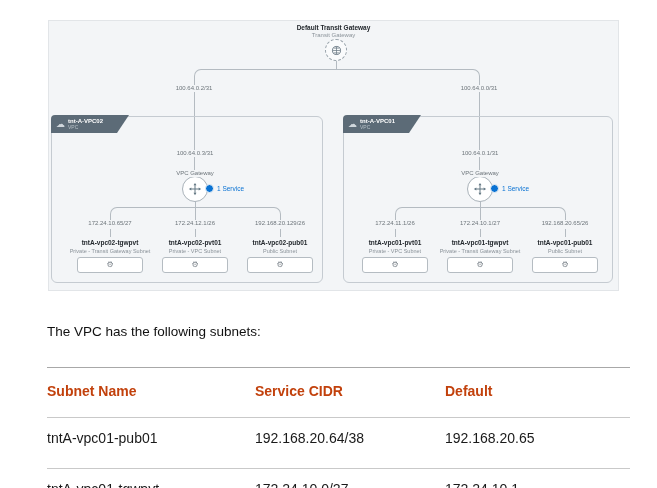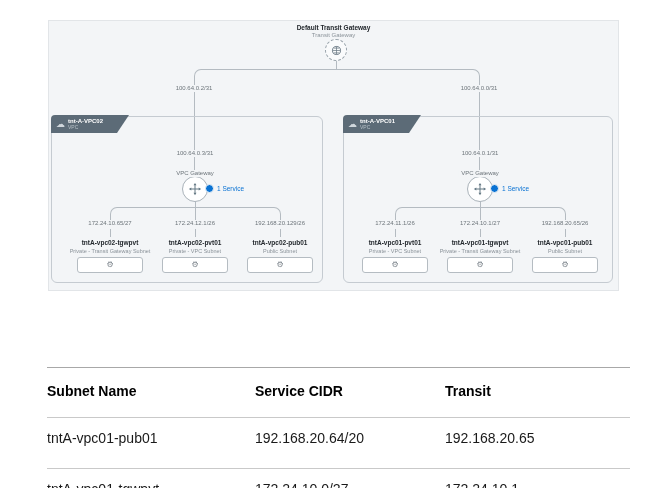--- a/index.html
+++ b/index.html
@@ -43,21 +43,21 @@
            white-space:nowrap;z-index:4;}
   .sn-box{position:absolute;transform:translateX(-50%);width:66px;height:16px;background:#fff;
           border:1px solid #b5bcc2;border-radius:3px;box-sizing:border-box;display:flex;
           align-items:center;justify-content:center;z-index:4;}
   .sn-icon{font-size:8px;color:#7d858c;line-height:1;}
 
   
   .intro{position:absolute;left:47px;top:324px;margin:0;font-size:13.5px;color:#111;}
   .subnet-table{position:absolute;left:47px;top:367px;width:583px;border-collapse:collapse;
                 table-layout:fixed;}
-  .subnet-table th{width:208px;text-align:left;font-size:14px;font-weight:bold;color:#000000;
+  .subnet-table th{width:208px;text-align:left;font-size:14px;font-weight:bold;color:#c2410c;
                    vertical-align:top;padding:15px 0 0 0;height:34px;
                    border-top:1px solid #a8a8a8;border-bottom:1px solid #c9c9c9;}
   .subnet-table th.c2{width:190px;} .subnet-table th.c3{width:185px;}
   .subnet-table td{font-size:14px;color:#1a1a1a;vertical-align:top;padding:12px 0 0 0;
                    height:38px;border-bottom:1px solid #c9c9c9;}
 </style>
 </head>
 <body>
 
 <div class="page">
@@ -168,33 +168,34 @@
       <div class="sn-cidr" style="left:221px;top:103px;">192.168.20.65/26</div>
       <div class="vline" style="left:221px;top:112px;height:8px;"></div>
       <div class="sn-name" style="left:221px;top:122px;">tntA-vpc01-pub01</div>
       <div class="sn-type" style="left:221px;top:131px;">Public Subnet</div>
       <div class="sn-box" style="left:221px;top:140px;">
           <span class="sn-icon">⚙</span>
         </div>
     </div>
   </div>
 
+  <p class="intro">The VPC has the following subnets:</p>
 
   <table class="subnet-table">
     <thead>
       <tr>
         <th class="c1">Subnet Name</th>
         <th class="c2">Service CIDR</th>
-        <th class="c3">Transit</th>
+        <th class="c3">Default</th>
       </tr>
     </thead>
     <tbody>
       <tr>
         <td>tntA-vpc01-pub01</td>
-        <td>192.168.20.64/20</td>
+        <td>192.168.20.64/38</td>
         <td>192.168.20.65</td>
       </tr>
       <tr>
         <td>tntA-vpc01-tgwpvt</td>
         <td>172.24.10.0/27</td>
         <td>172.24.10.1</td>
       </tr>
     </tbody>
   </table>
 </div>

